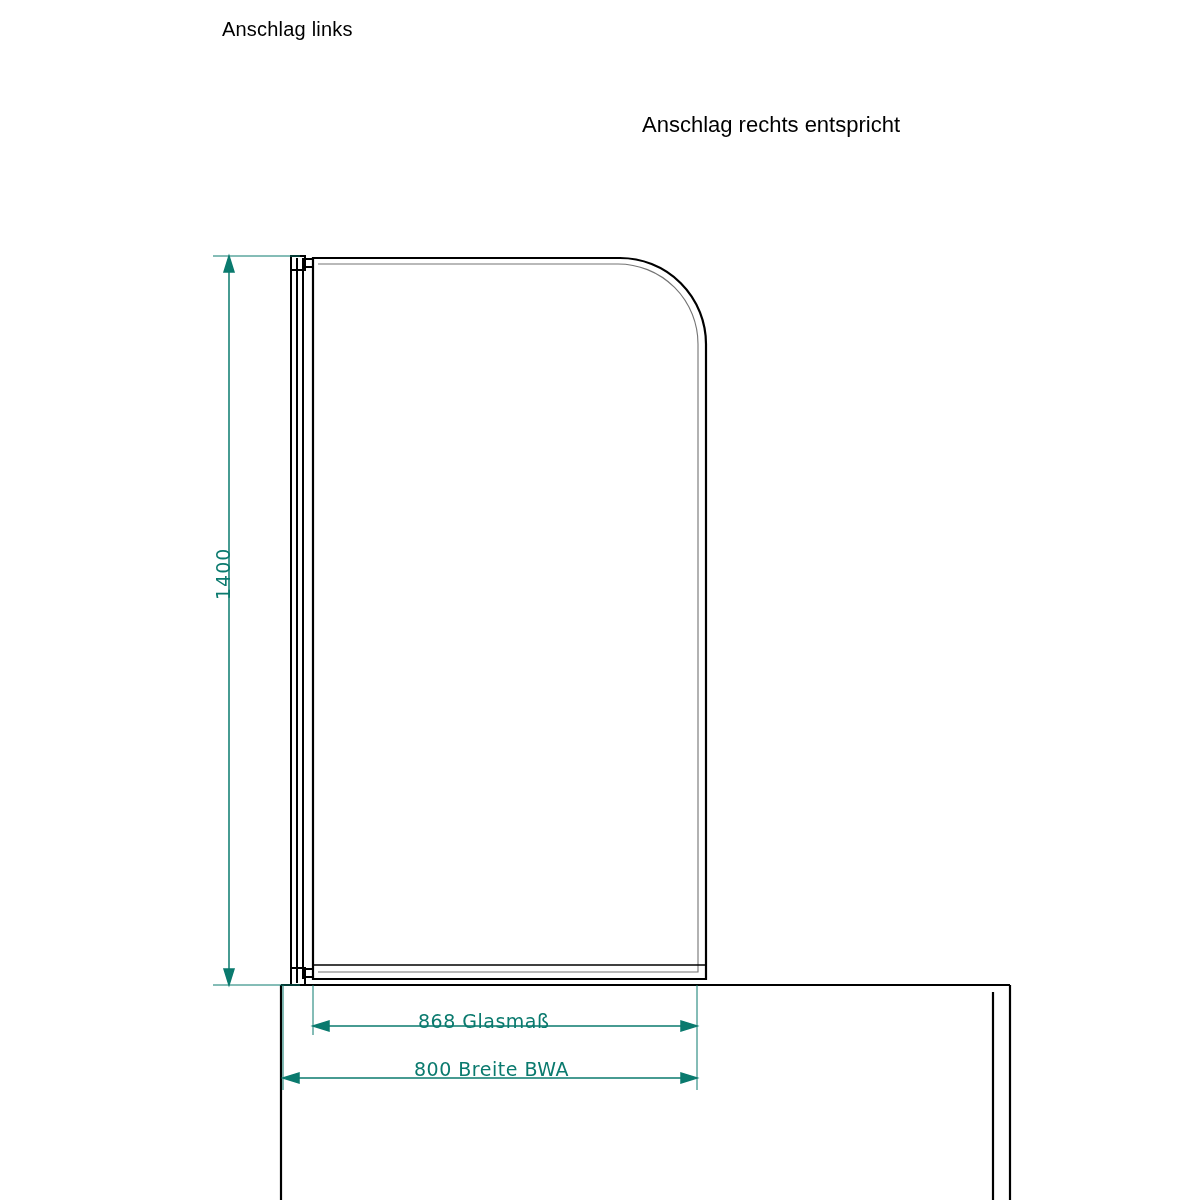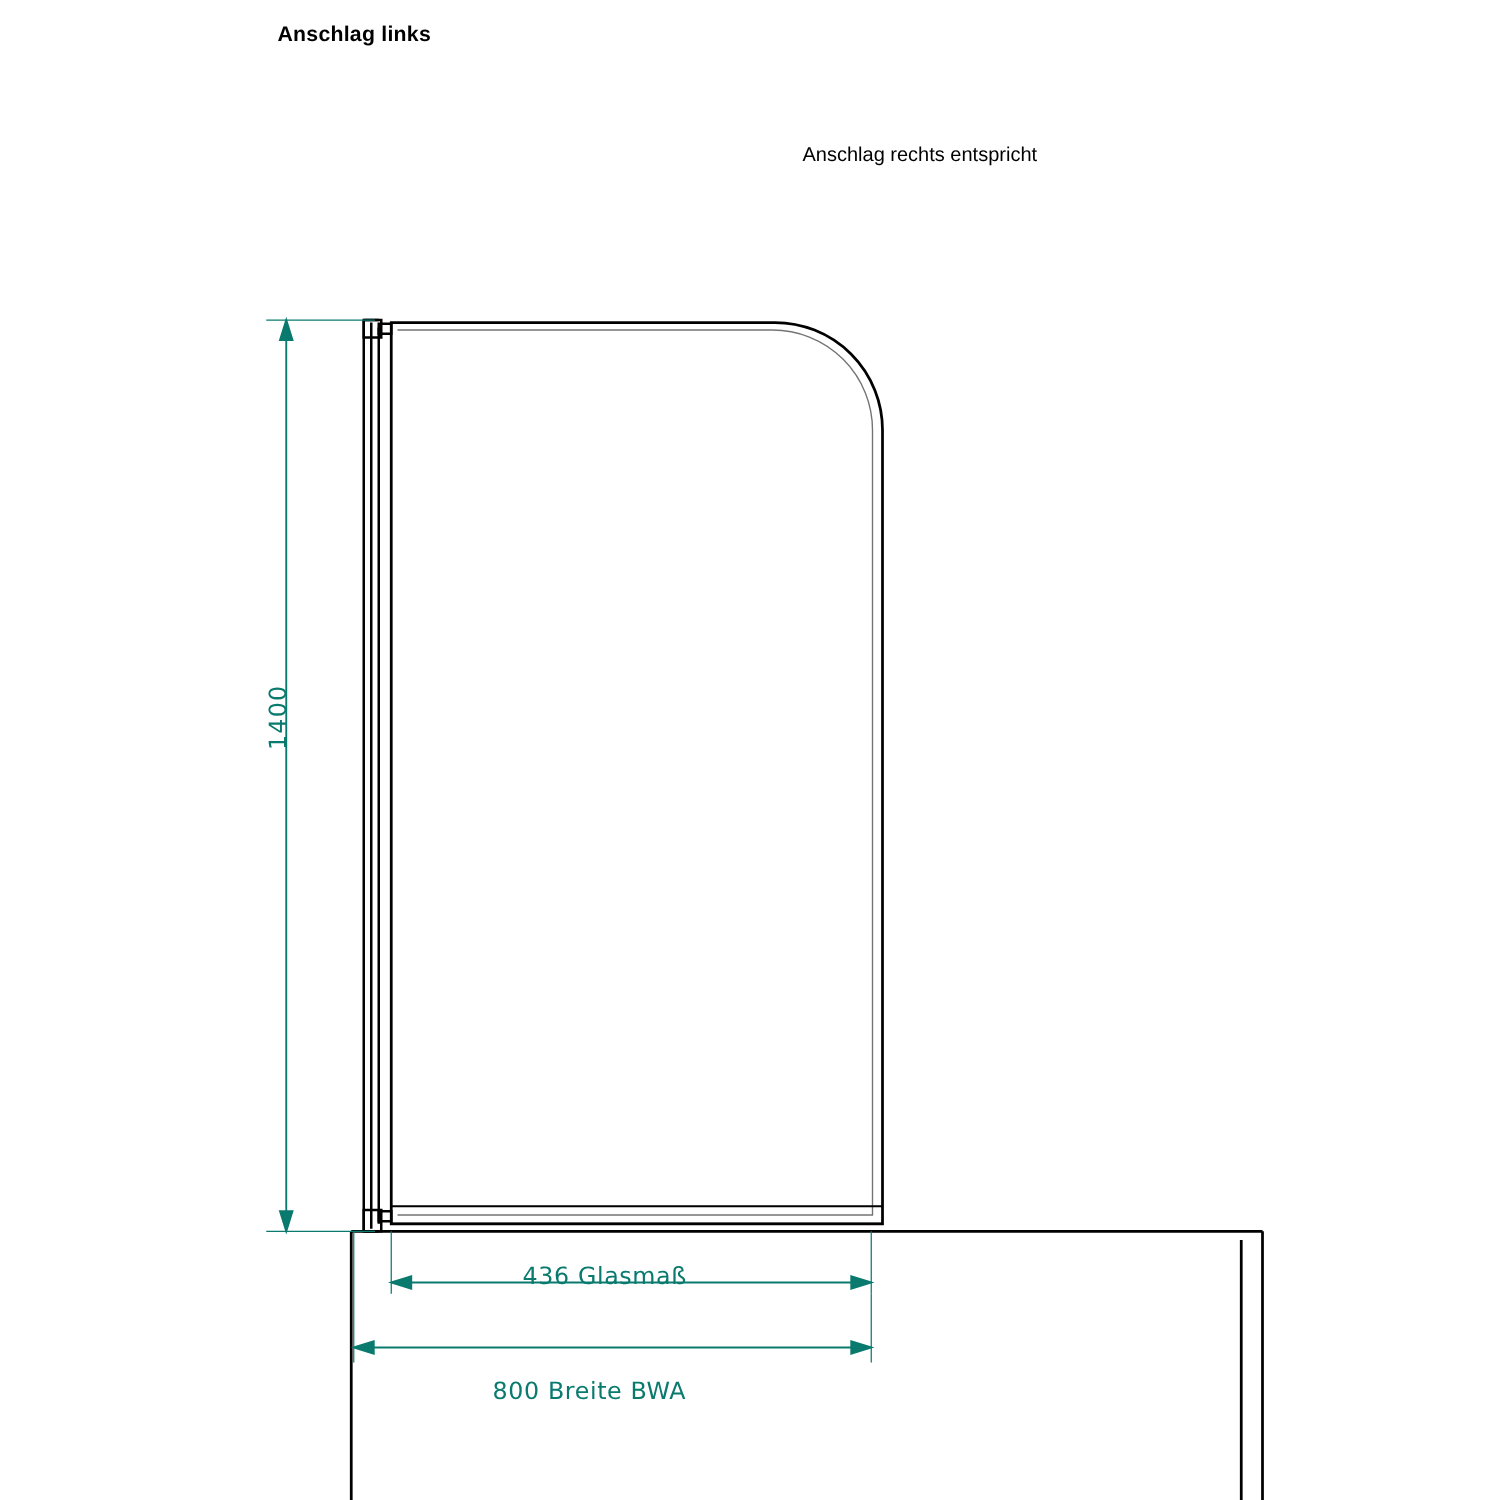--- a/index.html
+++ b/index.html
@@ -18,30 +18,30 @@
   #stage {
     position: absolute;
     left: 0; top: 0;
     width: 1200px;
     height: 1200px;
   }
   .title {
     position: absolute;
     left: 222px;
     top: 18px;
-    font-size: 17px;
-    font-weight: bold;
+    font-size: 20px;
+    font-weight: normal;
     letter-spacing: 0.2px;
     white-space: nowrap;
   }
   .note {
     position: absolute;
     left: 642px;
     top: 108px;
-    font-size: 16px;
+    font-size: 22px;
     line-height: 34px;
     white-space: nowrap;
   }
   .dim-label {
     position: absolute;
     font-family: "DejaVu Sans", sans-serif;
     font-size: 19px;
     color: #0a7a6e;
     white-space: nowrap;
   }
@@ -51,24 +51,23 @@
     transform: rotate(-90deg);
     transform-origin: left top;
     letter-spacing: 1px;
   }
   #lbl-glass {
     left: 418px;
     top: 1010px;
     letter-spacing: 0.5px;
   }
   #lbl-width {
-    left: 394px;
+    left: 414px;
     top: 1058px;
     letter-spacing: 0.5px;
-    margin-top: 44px;
   }
   svg { position: absolute; left: 0; top: 0; }
 </style>
 </head>
 <body>
 
 <div id="stage">
 
   <div class="title">Anschlag links</div>
 
@@ -143,16 +142,16 @@
       <path d="M 283 985 L 283 1090" stroke-width="1"></path>
       <path d="M 697 1035 L 697 1090" stroke-width="1"></path>
       <path d="M 289 1078 L 691 1078"></path>
       <polygon points="283,1078 299,1073 299,1083"></polygon>
       <polygon points="697,1078 681,1073 681,1083"></polygon>
     </g>
 
   </svg>
 
   <div class="dim-label" id="lbl-height">1400</div>
-  <div class="dim-label" id="lbl-glass">436  Glasmaß</div>
+  <div class="dim-label" id="lbl-glass">868  Glasmaß</div>
   <div class="dim-label" id="lbl-width">800  Breite BWA</div>
 
 </div>
 
 </body></html>

